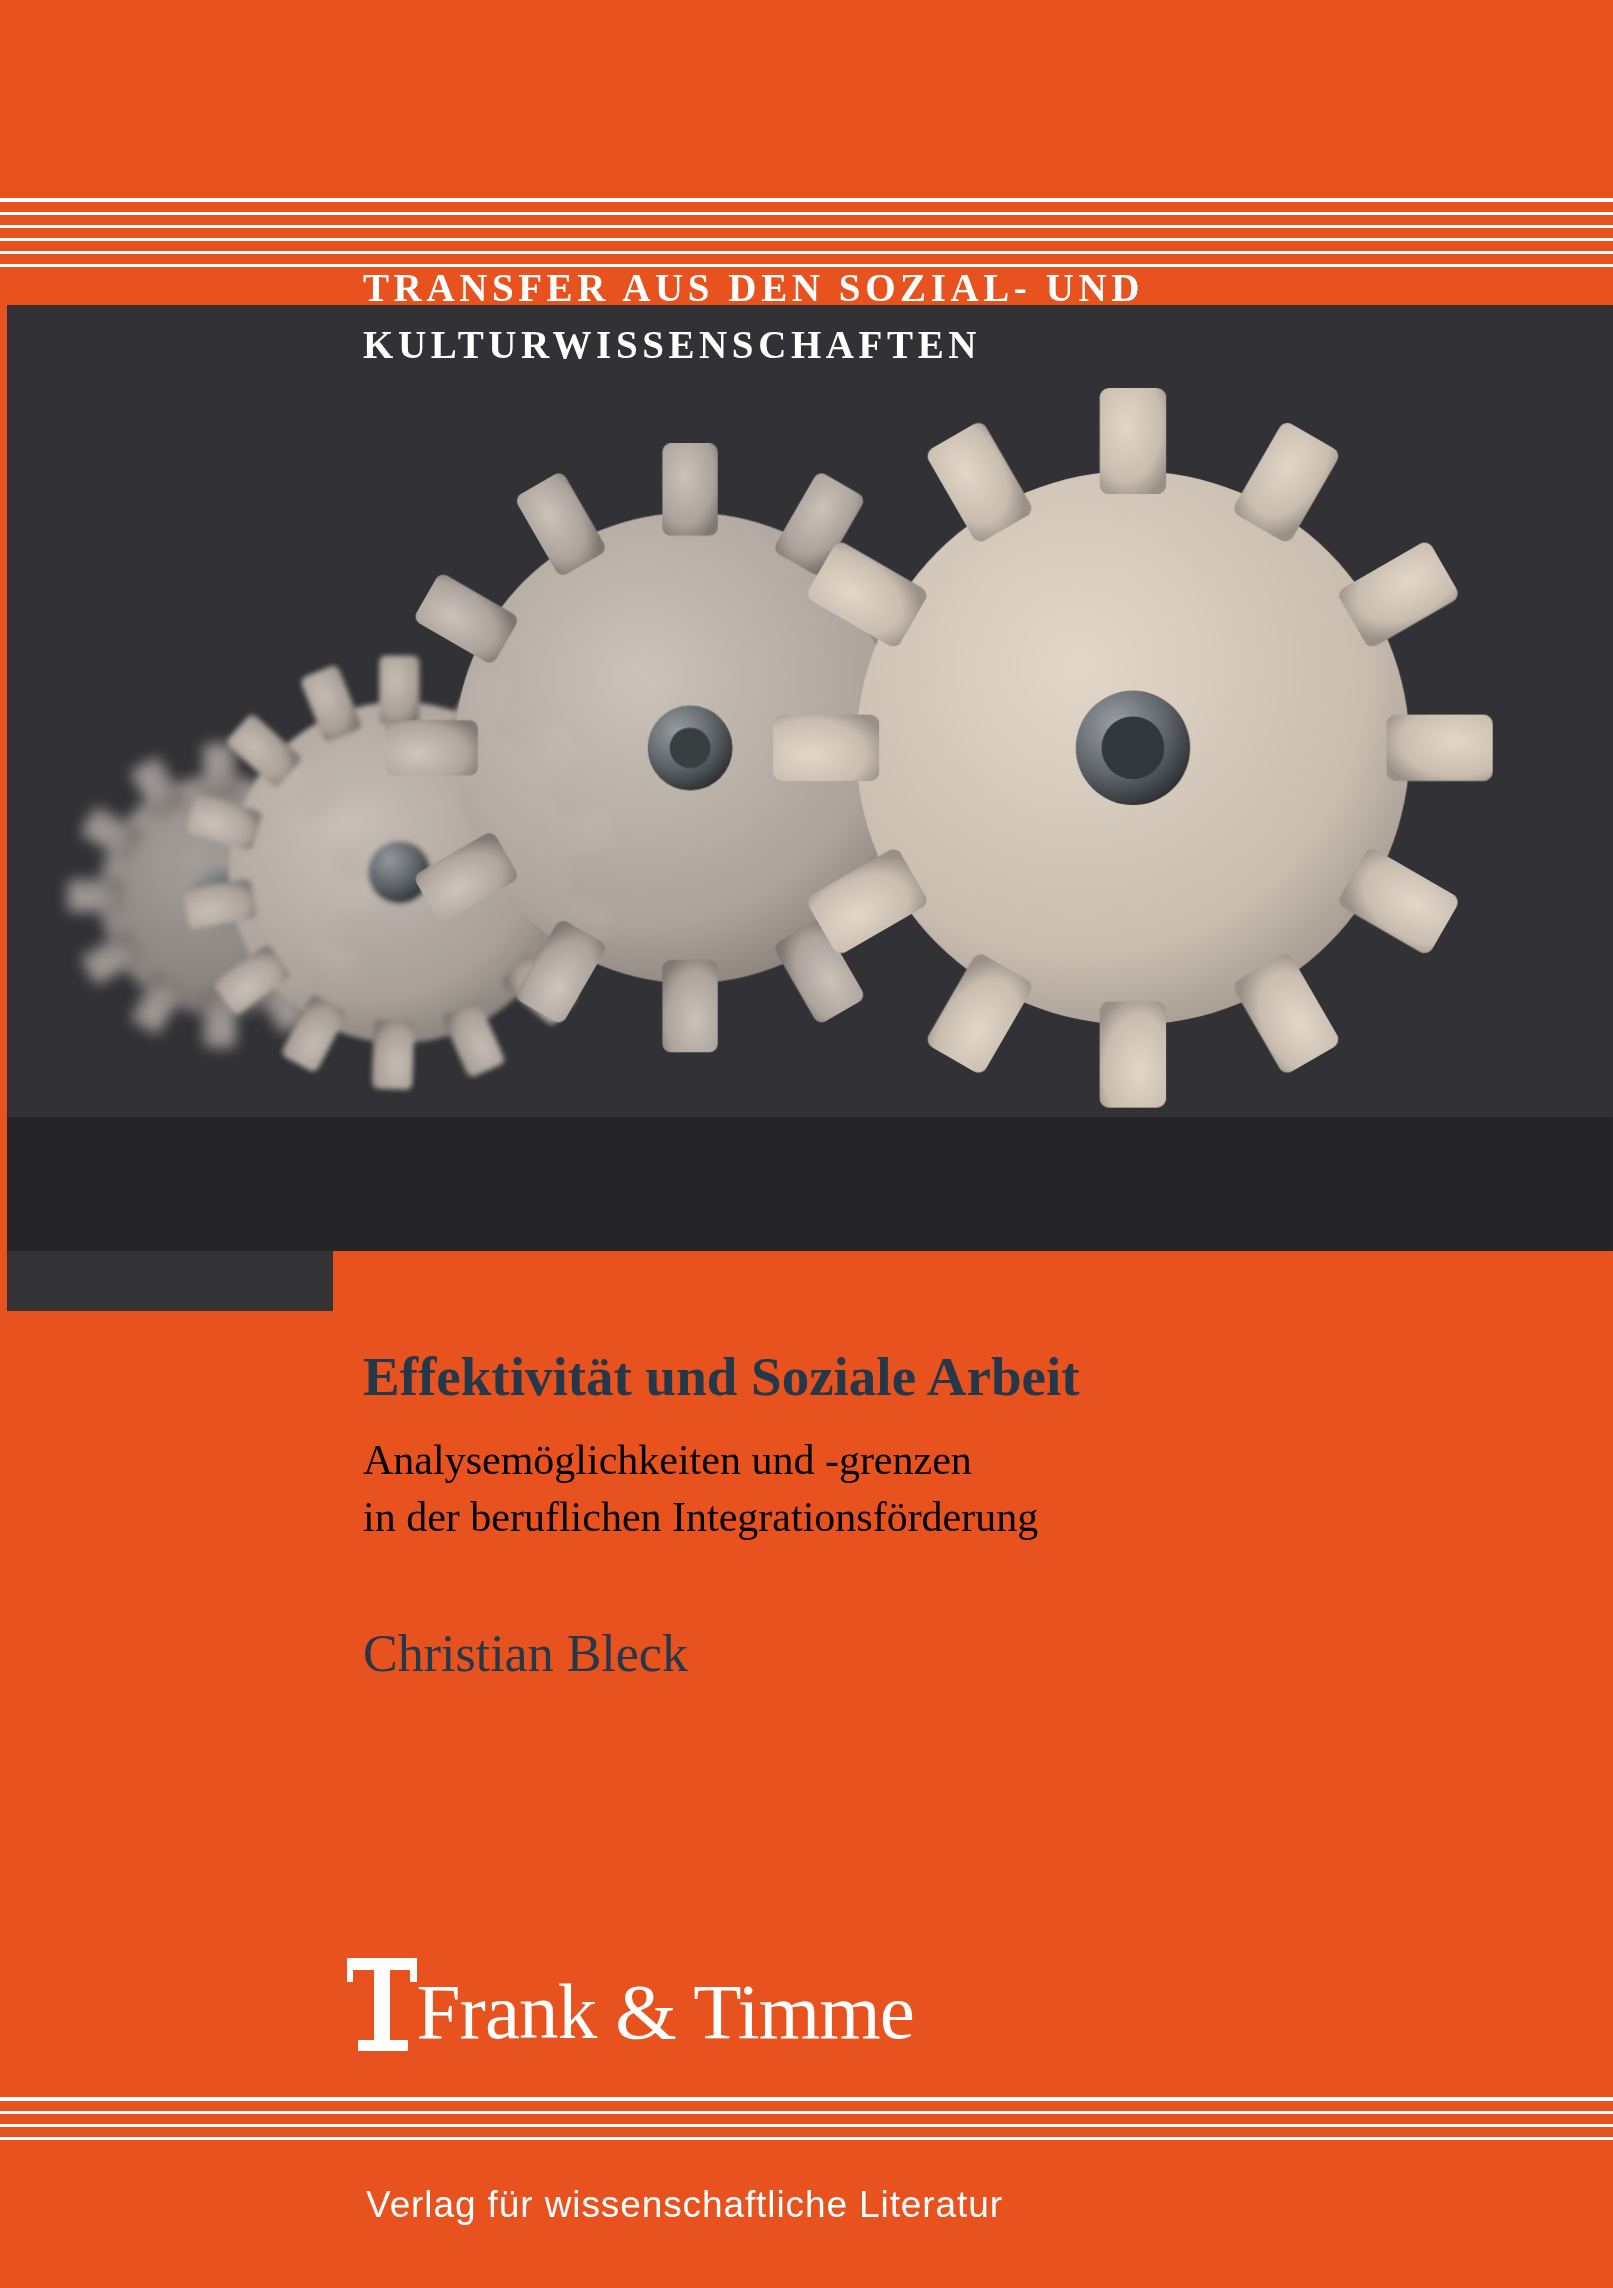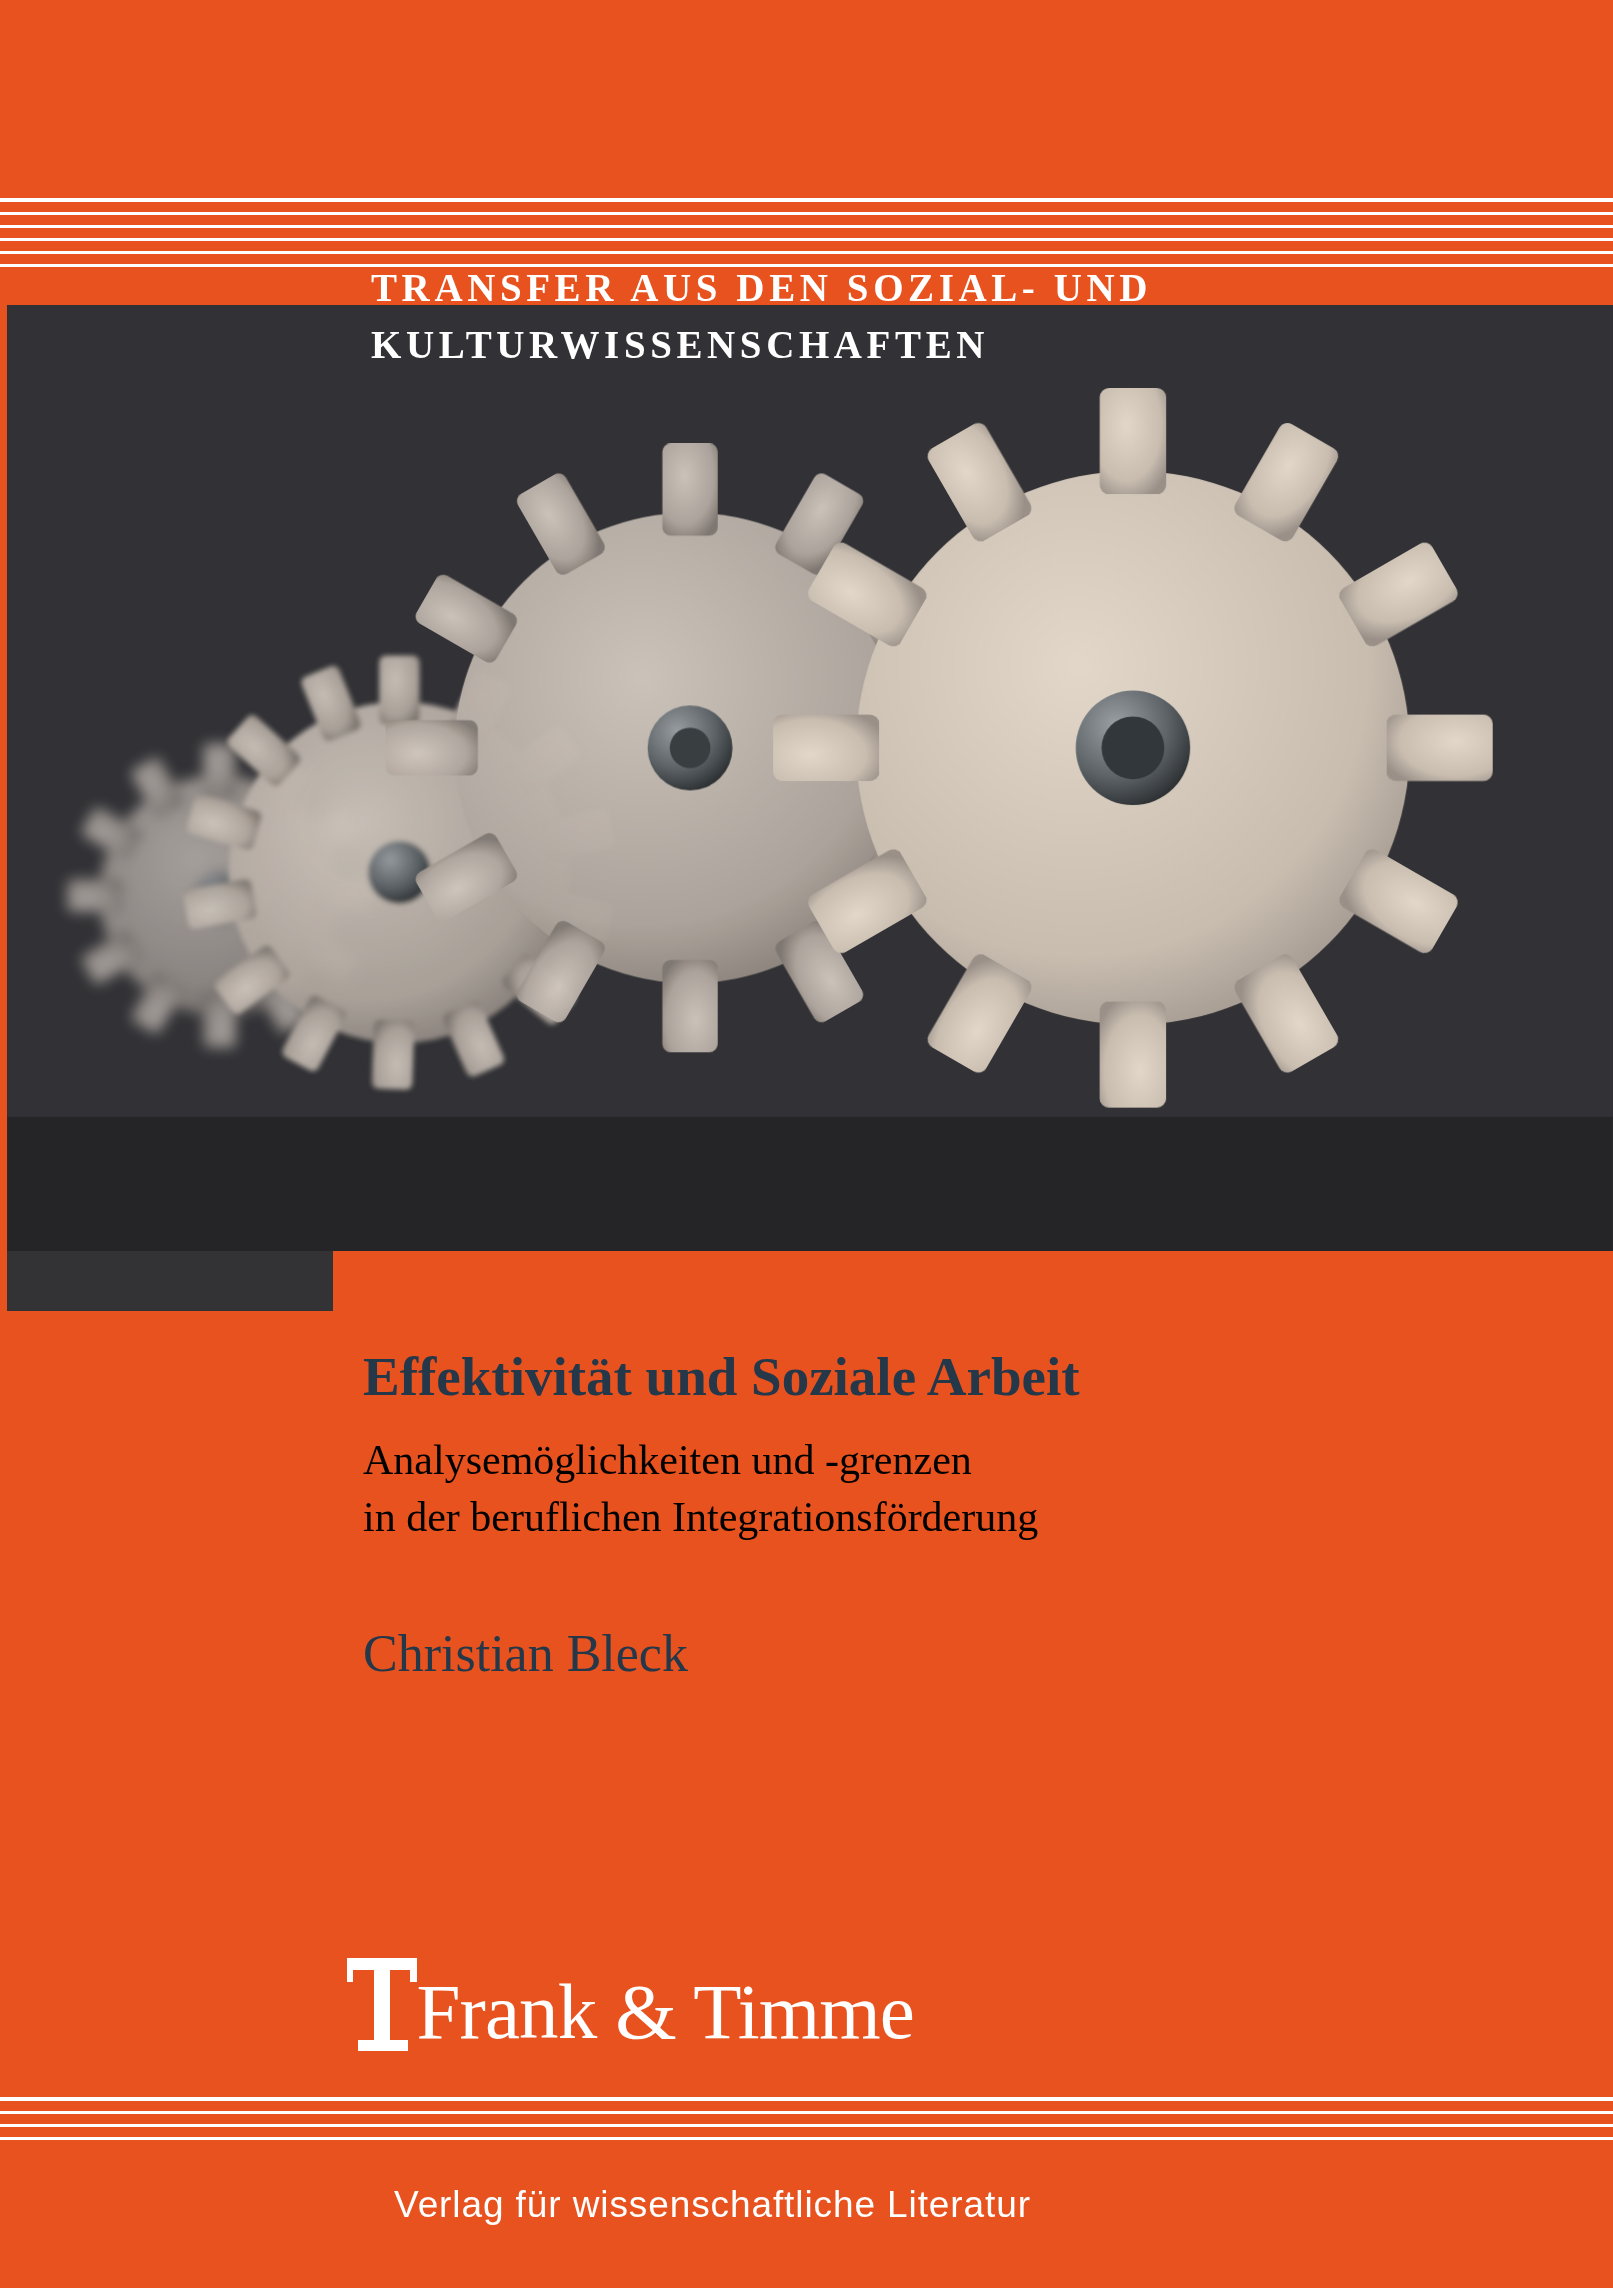--- a/index.html
+++ b/index.html
@@ -92,21 +92,20 @@
     left: 363px;
     top: 260px;
     width: 1108px;
     color: #ffffff;
     font-family: "Liberation Serif", serif;
     font-weight: bold;
     font-size: 39px;
     letter-spacing: 4.6px;
     line-height: 1.45;
     z-index: 6;
-    margin-left: 8px;
   }
 
   
   .title-block {
     position: absolute;
     left: 363px;
     top: 1329px;
     width: 1181px;
     color: #253746;
   }
@@ -200,21 +199,20 @@
   .tagline {
     position: absolute;
     left: 0;
     top: 2184px;
     width: 1369px;
     text-align: center;
     color: #ffffff;
     font-family: "Liberation Sans", sans-serif;
     font-size: 37px;
     letter-spacing: 0.9px;
-    padding-left: 28px;
   }
 </style>
 </head>
 <body>
 
 <div class="cover">
 
   <div class="rule-band-top">
     <div class="rule r1"></div>
     <div class="rule r2"></div>

